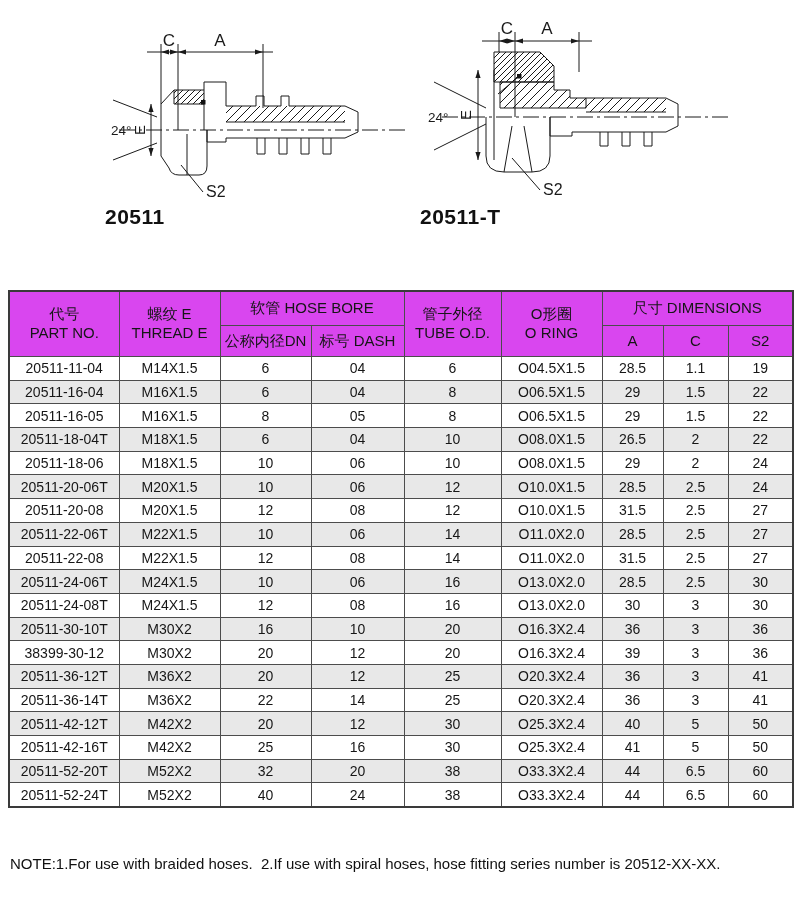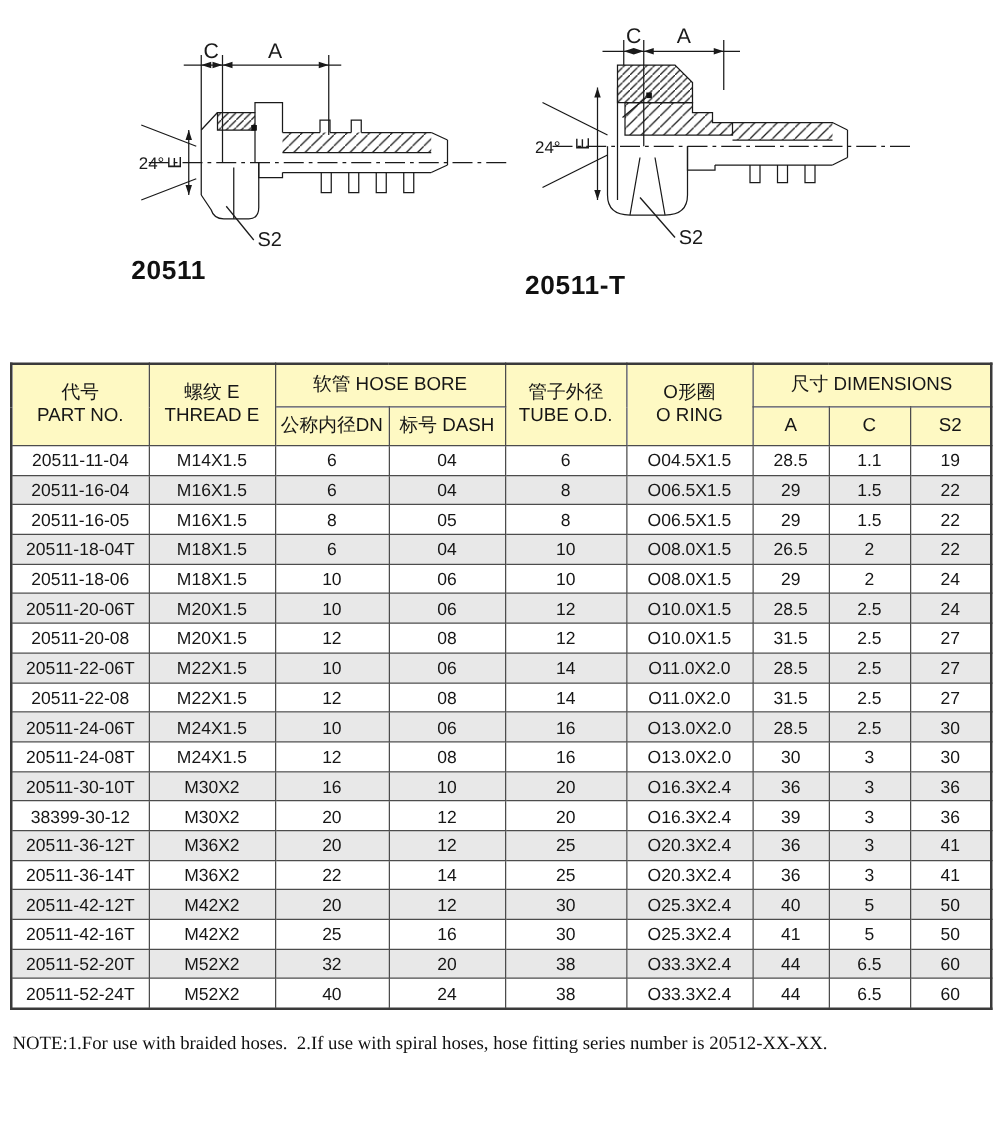--- a/index.html
+++ b/index.html
@@ -19,21 +19,21 @@
     position:absolute;left:8px;top:290px;width:784px;
     border-collapse:collapse;table-layout:fixed;
     font-size:14px;color:#161616;
   }
   .spec-table th,.spec-table td{
     border:1px solid #4c4c4c;text-align:center;vertical-align:middle;
     padding:0;overflow:hidden;white-space:nowrap;
   }
   .spec-table{border:2px solid #3a3a3a;}
   .spec-table thead th{
-    background:#fef9c3;font-weight:normal;font-size:15px;line-height:1.25;
+    background:#d946ef;font-weight:normal;font-size:15px;line-height:1.25;
   }
   .spec-table thead tr:first-child th{height:33px;}
   .spec-table thead tr:last-child th{height:30px;}
   .spec-table tbody td{height:22.7px;}
   .spec-table tbody tr:nth-child(even) td{background:#e8e8e8;}
   .note{position:absolute;left:10px;font-size:15px;color:#111;white-space:pre;}
 </style>
 </head>
 <body>
 
@@ -128,21 +128,21 @@
       <text x="8" y="110" font-size="13.5" stroke="none">24°</text>
 
       <path d="M58,58 V148"></path>
       <path d="M58,58 l-2.6,8 h5.2 z M58,148 l-2.6,-8 h5.2 z" fill="#1a1a1a" stroke="none"></path>
       <text x="51" y="103" font-size="15" text-anchor="middle" transform="rotate(-90 51 103)" stroke="none">E</text>
 
       <path d="M92,146 L120,178"></path>
       <text x="123" y="183" font-size="16" stroke="none">S2</text>
     </svg>
   </figure>
-  <div class="dwg-title" style="left:420px;top:205px;width:316px;margin-top:12px;">20511-T</div>
+  <div class="dwg-title" style="left:420px;top:205px;width:316px;">20511-T</div>
 
   <table class="spec-table">
     <colgroup>
       <col style="width:110px">
         <col style="width:101px">
         <col style="width:91px">
       <col style="width:93px">
         <col style="width:97px">
         <col style="width:101px">
       <col style="width:61px">
@@ -384,15 +384,15 @@
           <td>24</td>
           <td>38</td>
           <td>O33.3X2.4</td>
           <td>44</td>
           <td>6.5</td>
           <td>60</td>
         </tr>
       </tbody>
   </table>
 
-  <div class="note" style="top:827px;font-family:Liberation Serif, serif;">NOTE:1.For use with braided hoses.  2.If use with spiral hoses, hose fitting series number is 20512-XX-XX.</div>
+  <div class="note" style="top:855px;">NOTE:1.For use with braided hoses.  2.If use with spiral hoses, hose fitting series number is 20512-XX-XX.</div>
 
 </div>
 
 </body></html>

